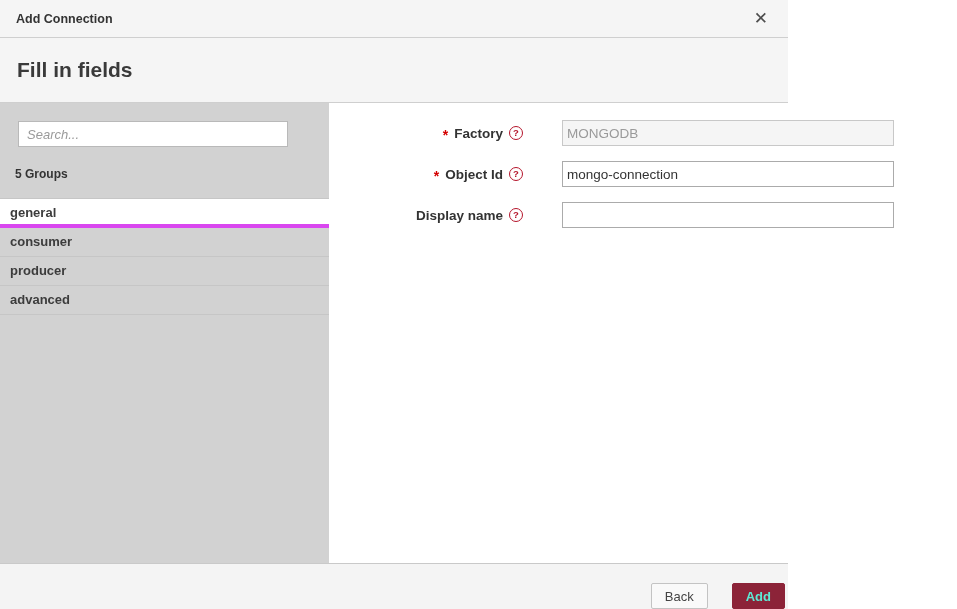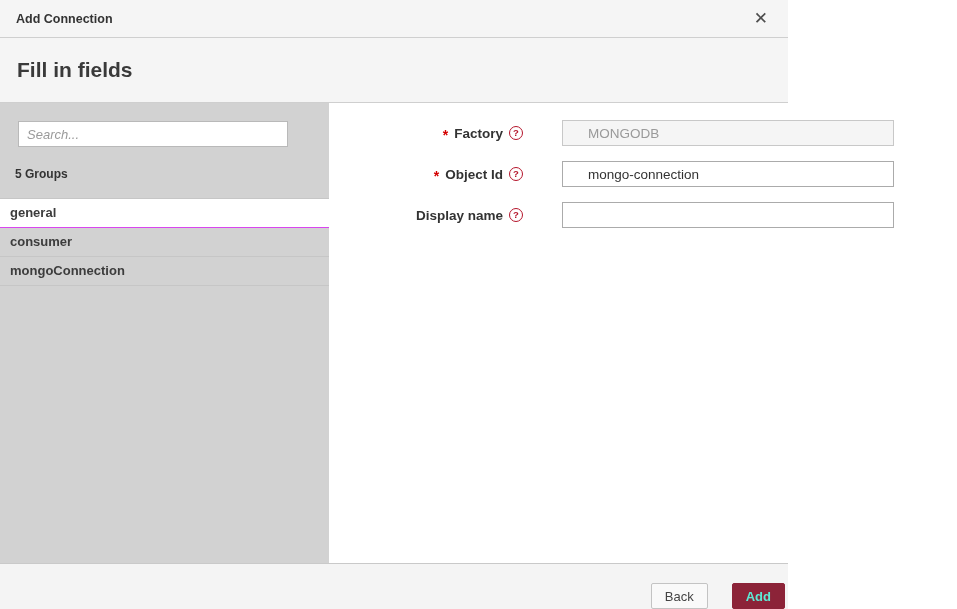--- a/index.html
+++ b/index.html
@@ -36,39 +36,39 @@
     font-family:"Liberation Sans","DejaVu Sans",sans-serif;
     font-size:13px; font-style:italic; color:#a21caf; outline:none;
   }
   .search-input::placeholder { color:#9a9a9a; font-style:italic; }
   .groups-count { margin:20px 0 0 15px; font-size:12px; font-weight:bold; color:#333; }
   .group-list { margin-top:17px; list-style:none; border-top:1px solid #c6c6c6; }
   .group-item {
     height:29px; line-height:28px; padding-left:10px; font-size:13px; font-weight:600;
     color:#3c3c3c; border-bottom:1px solid #c6c6c6; cursor:pointer;
   }
-  .group-item.selected { background:#fff; border-bottom:1px solid #d946ef; }
+  .group-item.selected { background:#fff; border-bottom:4px solid #d946ef; }
 
   
   .content { flex:1 1 auto; background:#fff; padding-top:17px; }
   .form-row { display:flex; align-items:center; margin-bottom:15px; height:26px; }
   .label-col {
     flex:0 0 194px; display:flex; align-items:center; justify-content:flex-end; gap:6px;
   }
   .req { color:#d40000; font-weight:bold; font-size:14px; line-height:1; margin-top:3px; }
   .field-label { font-size:13.5px; font-weight:bold; color:#333; white-space:nowrap; }
   .help-icon {
     width:14px; height:14px; border:1.5px solid #b5152b; border-radius:50%;
     color:#b5152b; font-size:9.5px; font-weight:bold; line-height:11px; text-align:center;
     cursor:pointer; flex:0 0 14px; user-select:none;
   }
   .input-col { margin-left:39px; }
   .text-input {
     width:332px; height:26px; border:1px solid #ababab; background:#fff;
-    padding:0 25px; font-family:"Liberation Sans","DejaVu Sans",sans-serif;
+    padding:0 4px; font-family:"Liberation Sans","DejaVu Sans",sans-serif;
     font-size:13.5px; color:#333; outline:none;
   }
   .text-input:disabled { background:#f5f5f5; color:#9a9a9a; border-color:#c8c8c8; }
 
   
   .footer {
     height:46px; flex:0 0 46px; background:#f4f4f4; border-top:1px solid #c9c9c9;
     display:flex; align-items:flex-end; justify-content:flex-end; gap:24px; padding:22px 3px 0 0;
   }
   .btn {
@@ -93,21 +93,22 @@
   </div>
 
   <div class="body">
 
     <div class="sidebar">
       <input class="search-input" type="text" placeholder="Search..." style="">
       <div class="groups-count">5 Groups</div>
       <ul class="group-list">
         <li class="group-item selected">general</li>
         <li class="group-item">consumer</li>
-        <li class="group-item">mongoConnection</li>
+        <li class="group-item">producer</li>
+        <li class="group-item">advanced</li>
       </ul>
     </div>
 
     <div class="content">
 
       <div class="form-row">
         <div class="label-col">
           <span class="req">*</span>
           <span class="field-label">Factory</span>
           <span class="help-icon">?</span>

